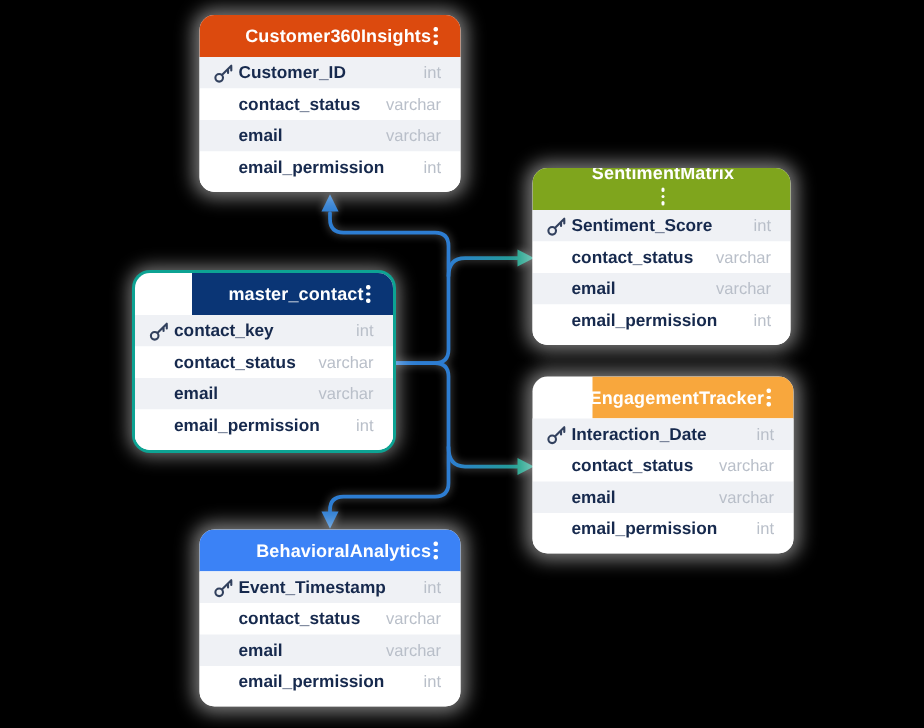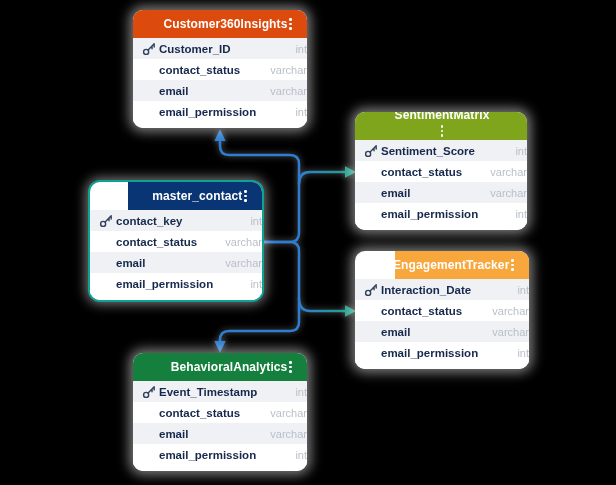--- a/index.html
+++ b/index.html
@@ -77,20 +77,21 @@
   .key-cell svg { display: block; }
   .field-name {
     flex: 1;
     font-size: 11.5px;
     font-weight: 700;
     color: var(--field-color, #16294d);
   }
   .field-type {
     font-size: 11px;
     color: var(--type-color, #b9bfc9);
+    padding-right: 13px;
   }
 </style>
 </head>
 <body>
 
 <div id="canvas">
 
   <svg id="connections" width="616" height="485" viewBox="0 0 616 485">
     <defs>
       <linearGradient id="grad-right" gradientUnits="userSpaceOnUse" x1="299" y1="0" x2="350" y2="0">
@@ -253,21 +254,21 @@
             <span class="field-type">varchar</span>
           </div>
           <div class="field-row">
             <span class="key-cell"></span>
             <span class="field-name">email_permission</span>
             <span class="field-type">int</span>
           </div>
         </div>
       </div>
       <div class="table-card" style="left: 133px; top: 353px; width: 174px;">
-        <div class="table-header" style="background: #15803d;">
+        <div class="table-header" style="background: #3b82f6;">
           <span class="table-title">BehavioralAnalytics</span>
           <span class="kebab">
             <i></i>
             <i></i>
             <i></i>
           </span>
         </div>
         <div class="table-rows">
           <div class="field-row alt">
             <span class="key-cell">

